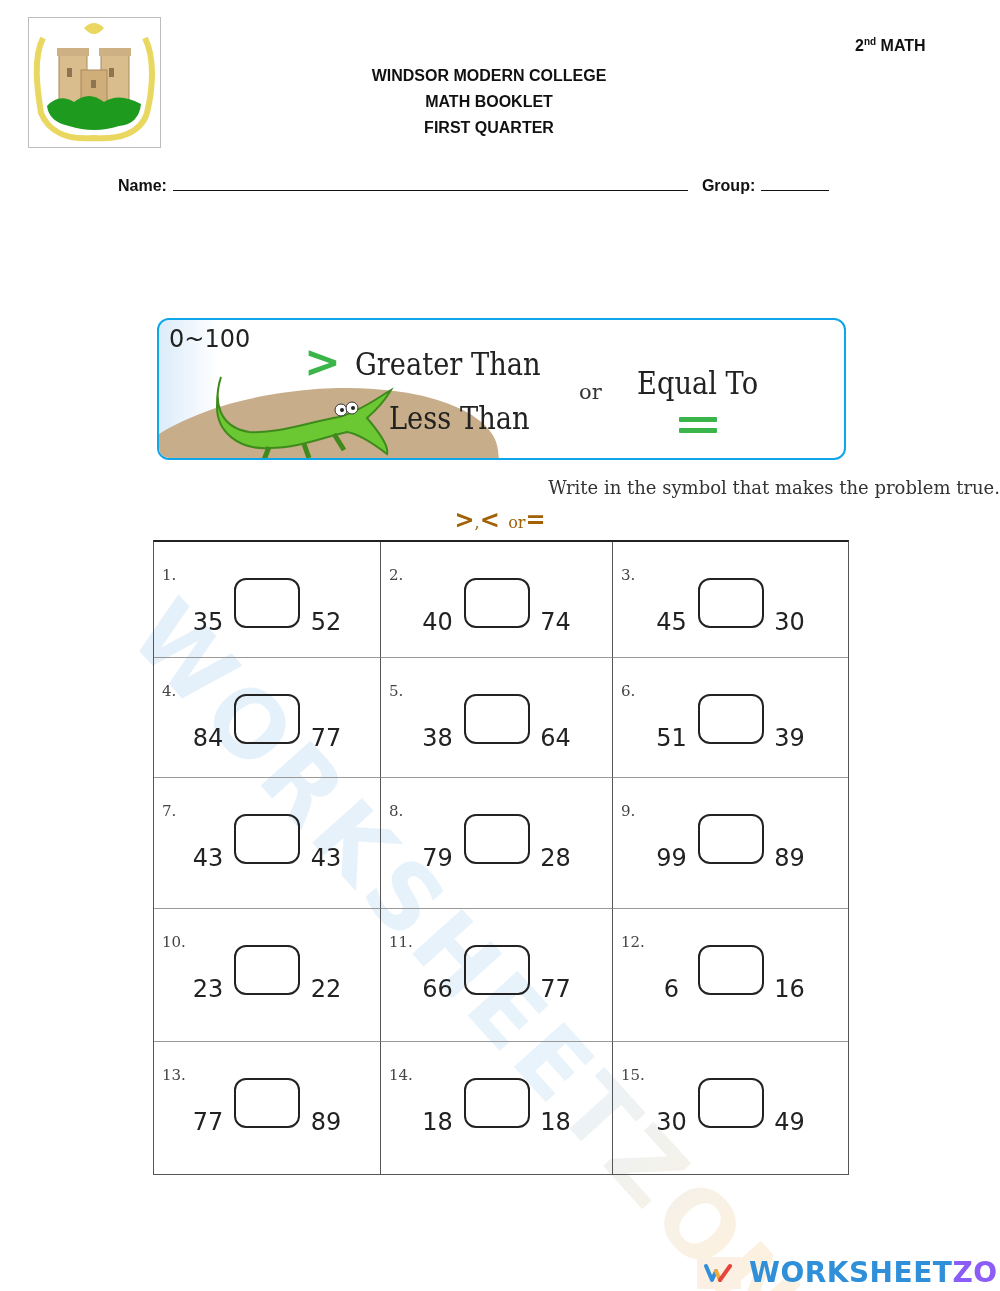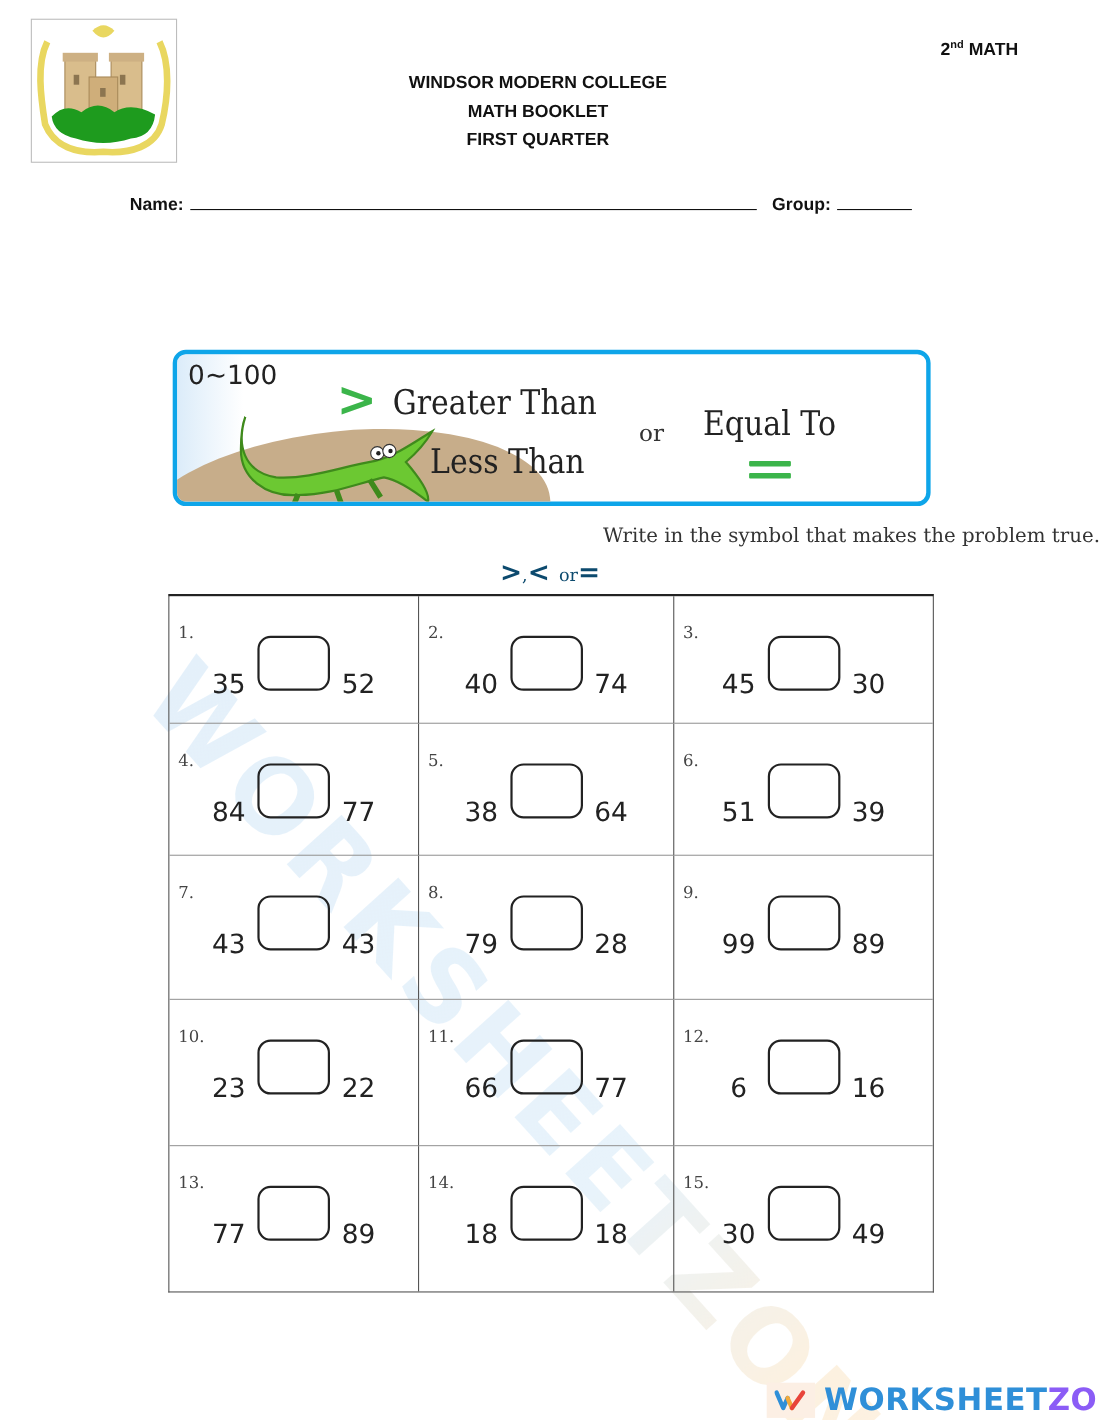--- a/index.html
+++ b/index.html
@@ -14,35 +14,35 @@
   .grade { position:absolute; left:855px; top:36px; font-weight:bold; font-size:16px; z-index:1; }
   .grade sup { font-size:10px; vertical-align:6px; }
 
   .header-lines { position:absolute; left:289px; width:400px; top:63px; text-align:center; font-weight:bold; font-size:16px; line-height:26px; z-index:1; }
 
   .name-row { position:absolute; left:118px; top:176px; font-weight:bold; font-size:16px; z-index:1; display:flex; align-items:baseline; }
   .name-row .line { display:inline-block; border-bottom:1.5px solid #111; height:14px; }
   .name-line { width:515px; margin-left:6px; margin-right:14px; }
   .group-line { width:68px; margin-left:6px; }
 
-  .banner { position:absolute; left:157px; top:318px; width:689px; height:142px; border:4px solid #0ea5e9; border-radius:12px; overflow:hidden; background:#fff; z-index:1; box-sizing:border-box; }
+  .banner { position:absolute; left:157px; top:318px; width:689px; height:142px; border:2px solid #0ea5e9; border-radius:12px; overflow:hidden; background:#fff; z-index:1; box-sizing:border-box; }
   .banner .range { position:absolute; left:10px; top:5px; font-family:"DejaVu Sans", sans-serif; font-size:24px; color:#222; }
   .banner .hill { position:absolute; left:-40px; top:70px; width:380px; height:160px; background:#c7ad8a; border-radius:50% 50% 0 0; transform:rotate(-6deg); }
   .banner .blush { position:absolute; left:0; top:0; width:60px; height:142px; background:linear-gradient(90deg, rgba(190,220,245,0.55), rgba(255,255,255,0)); }
   .gt-symbol { position:absolute; left:145px; top:20px; font-family:"DejaVu Sans", sans-serif; font-size:44px; color:#3bb54a; font-weight:bold; line-height:44px; }
   .gt-label { position:absolute; left:196px; top:26px; font-family:"DejaVu Serif", serif; font-size:31px; color:#222; transform:scaleX(0.88); transform-origin:left; }
   .lt-label { position:absolute; left:230px; top:80px; font-family:"DejaVu Serif", serif; font-size:31px; color:#222; transform:scaleX(0.88); transform-origin:left; }
   .or-label { position:absolute; left:420px; top:60px; font-family:"DejaVu Serif", serif; font-size:21px; color:#333; }
   .eq-label { position:absolute; left:478px; top:45px; font-family:"DejaVu Serif", serif; font-size:31px; color:#222; transform:scaleX(0.88); transform-origin:left; }
   .eq-symbol { position:absolute; left:520px; top:97px; width:38px; }
   .eq-symbol i { display:block; height:5px; background:#3bb54a; margin-bottom:6px; border-radius:1px; }
   .croc { position:absolute; left:50px; top:52px; width:190px; height:90px; }
 
   .instructions { position:absolute; left:0; width:1000px; top:477px; text-align:right; font-family:"DejaVu Serif", serif; font-size:18px; color:#333; z-index:1; }
-  .symbols { position:absolute; left:0; width:1000px; top:506px; text-align:center; z-index:1; font-family:"DejaVu Sans", sans-serif; font-weight:bold; font-size:24px; color:#0c4a6e; }
+  .symbols { position:absolute; left:0; width:1000px; top:506px; text-align:center; z-index:1; font-family:"DejaVu Sans", sans-serif; font-weight:bold; font-size:24px; color:#a16207; }
   .symbols .sm { font-family:"DejaVu Serif", serif; font-weight:normal; font-size:16px; }
 
   .grid { position:absolute; left:153px; top:540px; width:696px; height:635px; border:1.5px solid #555; border-top:2.5px solid #222; box-sizing:border-box; display:grid; grid-template-columns:227px 232px 1fr; grid-template-rows:116px 120px 131px 133px 1fr; z-index:1; }
   .cell { position:relative; border-right:1.5px solid #555; border-bottom:1.5px solid #999; }
   .cell.c3 { border-right:none; }
   .cell.r5 { border-bottom:none; }
   .cell .num { position:absolute; left:8px; top:24px; font-family:"DejaVu Serif", serif; font-size:15px; color:#444; }
   .cell .problem { position:absolute; left:0; right:0; top:28px; display:flex; align-items:center; justify-content:center; }
   .cell .a, .cell .b { font-family:"DejaVu Sans", sans-serif; font-size:24px; color:#222; width:44px; text-align:center;margin-top:38px; }
   .cell .box { width:66px; height:50px; border:2.5px solid #222; border-radius:12px; margin:0 4px; box-sizing:border-box; background:transparent; }

